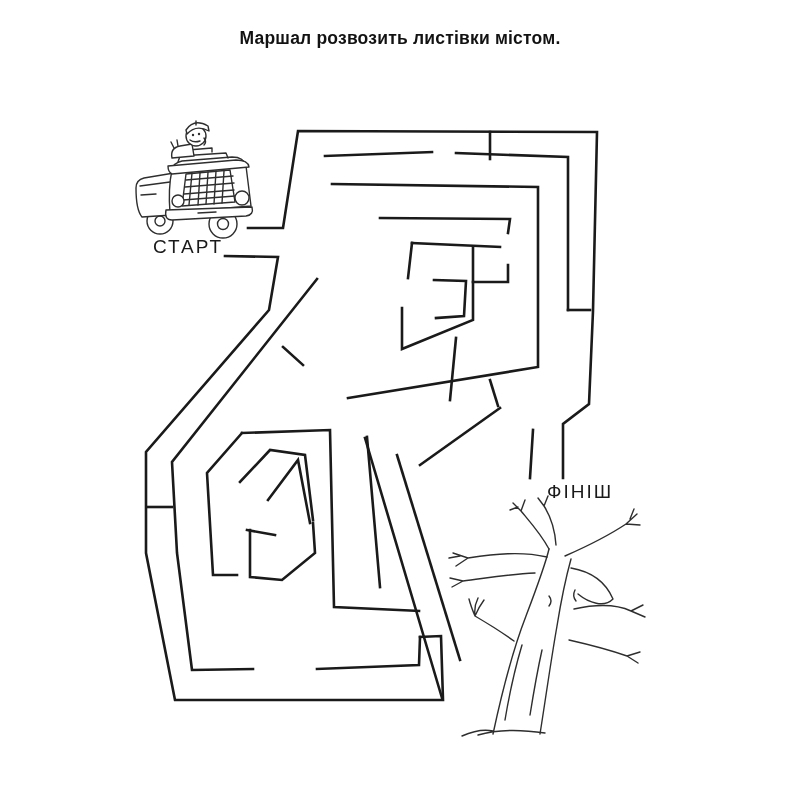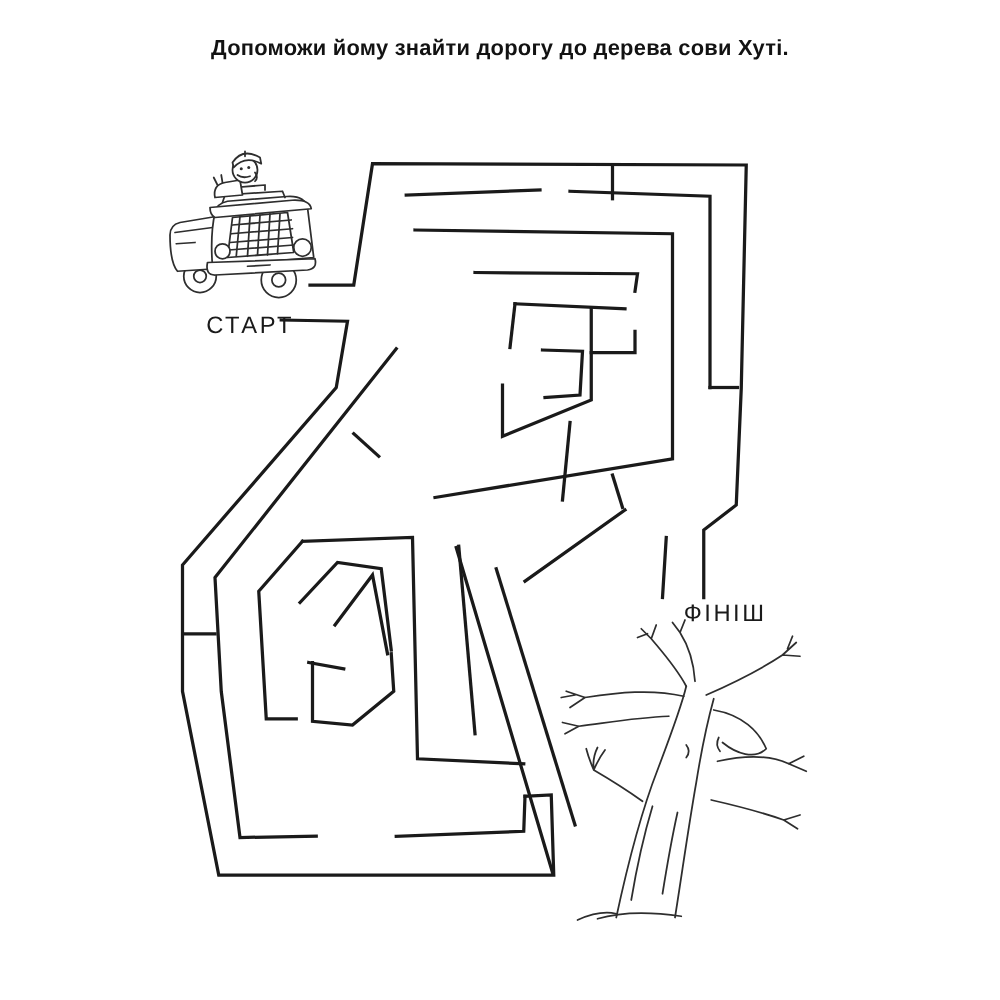--- a/index.html
+++ b/index.html
@@ -9,33 +9,33 @@
   }
   .title{
     position:absolute;top:26px;left:0;width:800px;text-align:center;
     font-weight:bold;font-size:17.5px;line-height:24px;color:#121212;
     letter-spacing:.2px;
   }
   .maze-label{
     position:absolute;font-size:19px;color:#1a1a1a;letter-spacing:2px;
     font-weight:400;
   }
-  .start-label{left:153px;top:250px;margin-left:12px;}
+  .start-label{left:153px;top:236px;}
   .finish-label{left:514px;top:481px;margin-left:33px;}
   svg.scene{position:absolute;left:0;top:0;}
   .art{stroke:#2e2e2e;fill:none;stroke-width:1.4;stroke-linecap:round;stroke-linejoin:round;}
   .art-fill{stroke:#2e2e2e;fill:#ffffff;stroke-width:1.4;stroke-linejoin:round;}
 </style>
 </head>
 <body>
 
 <div class="page">
 
   <div class="title">
-    <div>Допоможи йому знайти дорогу до дерева сови Хуті.</div>
+    <div>Маршал розвозить листівки містом.</div>
   </div>
 
   <div class="maze-label start-label">СТАРТ</div>
   <div class="maze-label finish-label">ФІНІШ</div>
 
   <svg class="scene" width="800" height="800" viewBox="0 0 800 800">
 
     <g>
         <polyline points="248,228 283,228 298,131 597,132 593,311 589,404 563,424 563,478" fill="none" stroke="#1a1a1a" stroke-width="2.6" stroke-linecap="square" stroke-linejoin="miter"></polyline>
         <polyline points="490,132 490,159" fill="none" stroke="#1a1a1a" stroke-width="2.6" stroke-linecap="square" stroke-linejoin="miter"></polyline>

